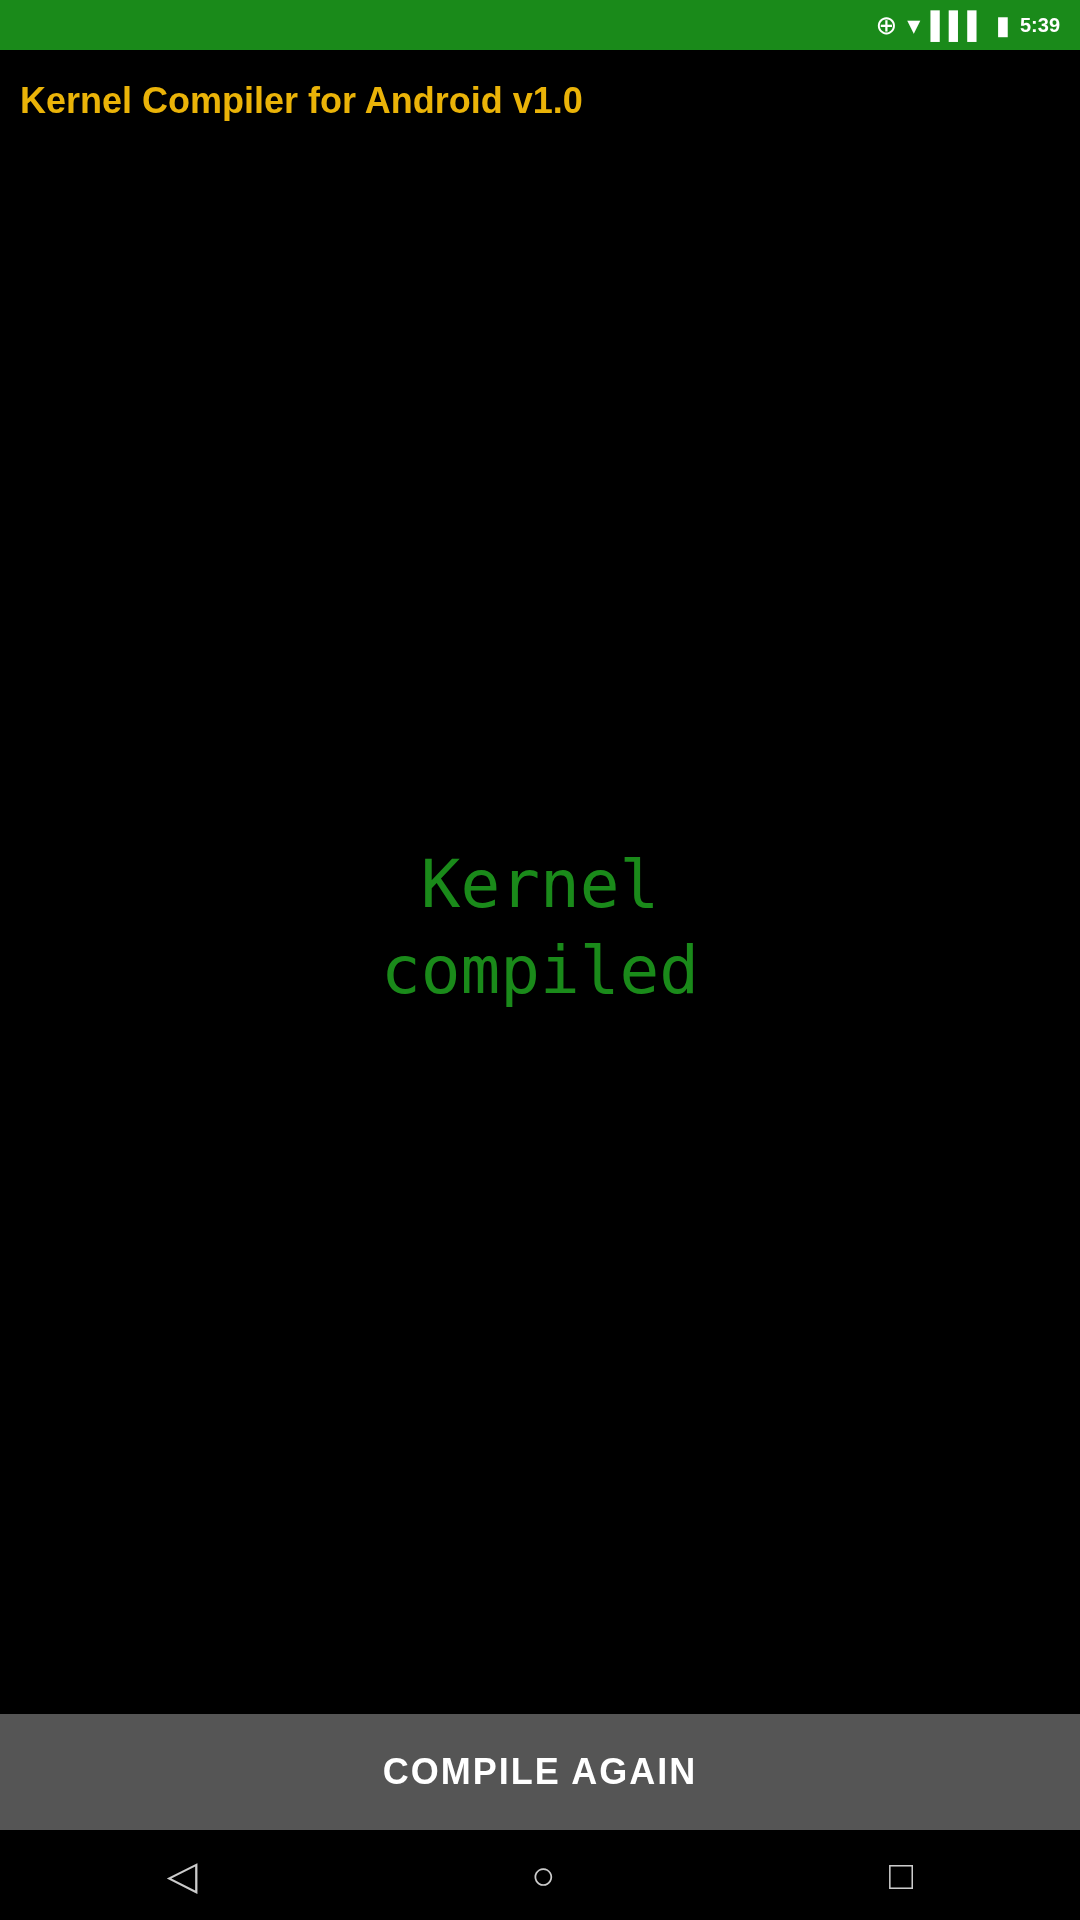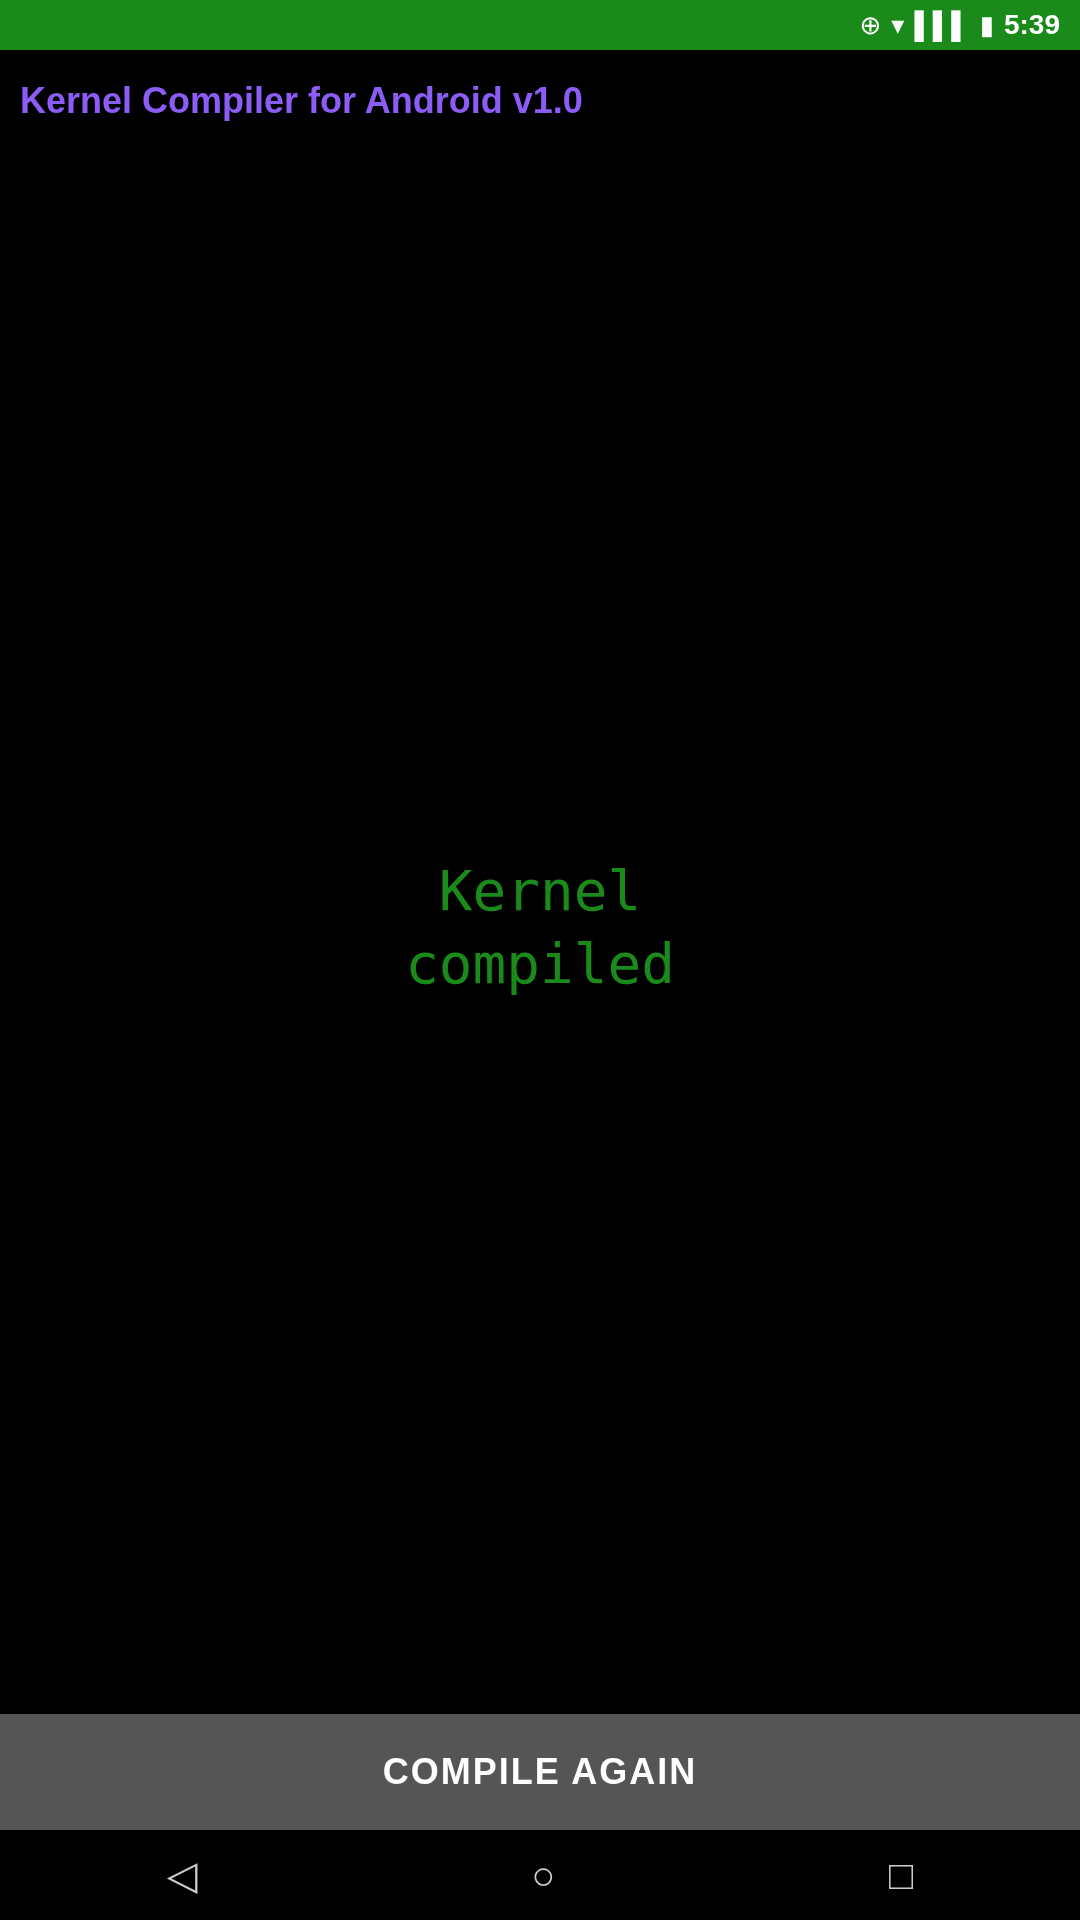--- a/index.html
+++ b/index.html
@@ -28,39 +28,39 @@
     .status-bar-icons {
       display: flex;
       align-items: center;
       gap: 10px;
       color: white;
       font-size: 26px;
     }
 
     .status-time {
       color: white;
-      font-size: 28px;
+      font-size: 20px;
       font-weight: bold;
     }
 
     .app-header {
       width: 100%;
       background-color: #000000;
       padding: 30px 20px 20px 20px;
     }
 
     .app-title {
-      color: #8b5cf6;
+      color: #eab308;
       font-size: 36px;
       font-weight: bold;
     }
 
     .kernel-status-text {
       color: #1a8a1a;
-      font-size: 56px;
+      font-size: 66px;
       font-family: monospace;
       text-align: center;
       line-height: 1.3;
       white-space: pre;
     }
 
     .compile-button {
       width: 100%;
       height: 116px;
       background-color: #555555;

